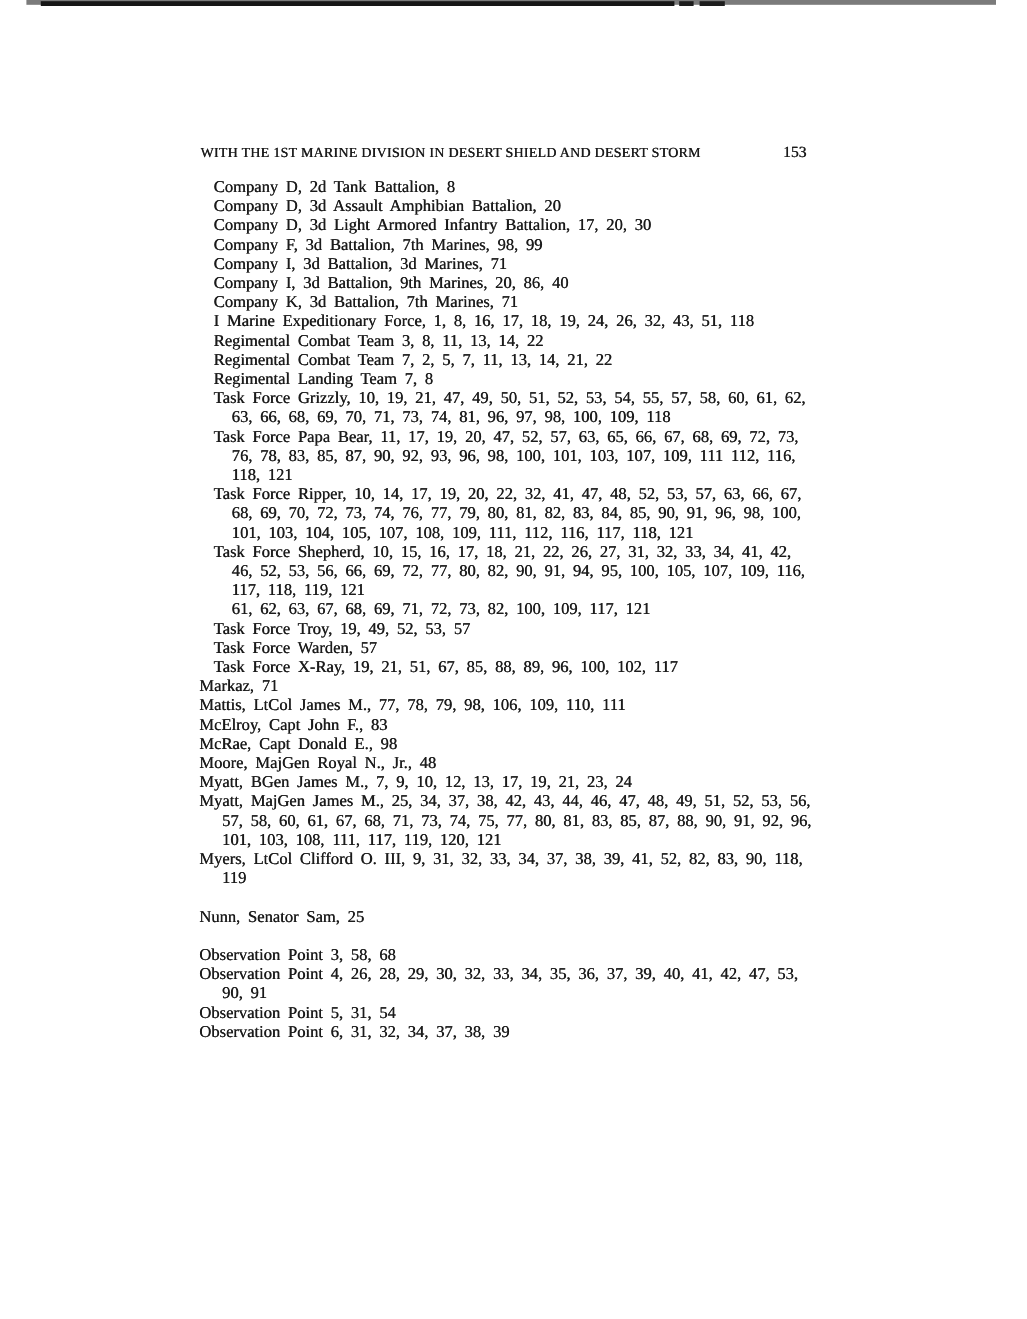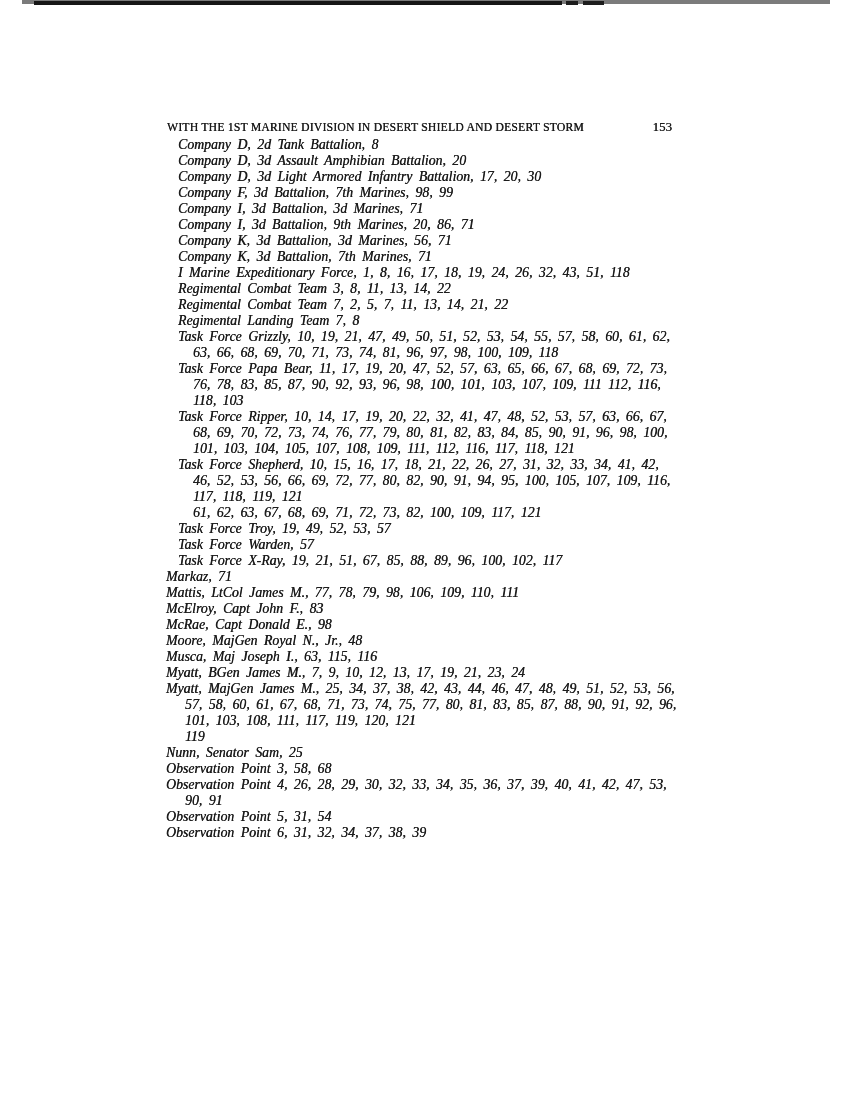--- a/index.html
+++ b/index.html
@@ -44,33 +44,32 @@
     white-space: nowrap;
   }
   .page-number {
     font-size: 13px;
   }
 
   
   .index-list {
     position: absolute;
     left: 166px;
-    top: 137px;
+    top: 148px;
     width: 560px;
     font-size: 13.8px;
     line-height: 16px;
     word-spacing: 3px;
-    font-style: italic;
   }
   .line { height: 16px; white-space: nowrap; }
   .entry.lvl1 > .line.first { padding-left: 12px; }
   .entry.lvl1 > .line.cont  { padding-left: 27px; }
   .entry.lvl0 > .line.first { padding-left: 0; }
   .entry.lvl0 > .line.cont  { padding-left: 19px; }
-  .entry.gap { }
+  .entry.gap { margin-top: 16px; }
 </style>
 </head>
 <body>
 
 <div class="page">
 
   <div class="scan-bar">
     <div class="scan-gray"></div>
     <div class="scan-black"></div>
     <div class="scan-dash1"></div>
@@ -92,24 +91,21 @@
       <div class="entry lvl1">
         <div class="line first">Company D, 3d Light Armored Infantry Battalion, 17, 20, 30</div>
       </div>
       <div class="entry lvl1">
         <div class="line first">Company F, 3d Battalion, 7th Marines, 98, 99</div>
       </div>
       <div class="entry lvl1">
         <div class="line first">Company I, 3d Battalion, 3d Marines, 71</div>
       </div>
       <div class="entry lvl1">
-        <div class="line first">Company I, 3d Battalion, 9th Marines, 20, 86, 71</div>
-      </div>
-      <div class="entry lvl1">
-        <div class="line first">Company K, 3d Battalion, 3d Marines, 56, 71</div>
+        <div class="line first">Company I, 3d Battalion, 9th Marines, 20, 86, 40</div>
       </div>
       <div class="entry lvl1">
         <div class="line first">Company K, 3d Battalion, 7th Marines, 71</div>
       </div>
       <div class="entry lvl1">
         <div class="line first">I Marine Expeditionary Force, 1, 8, 16, 17, 18, 19, 24, 26, 32, 43, 51, 118</div>
       </div>
       <div class="entry lvl1">
         <div class="line first">Regimental Combat Team 3, 8, 11, 13, 14, 22</div>
       </div>
@@ -119,21 +115,21 @@
       <div class="entry lvl1">
         <div class="line first">Regimental Landing Team 7, 8</div>
       </div>
       <div class="entry lvl1">
         <div class="line first">Task Force Grizzly, 10, 19, 21, 47, 49, 50, 51, 52, 53, 54, 55, 57, 58, 60, 61, 62,</div>
         <div class="line cont">63, 66, 68, 69, 70, 71, 73, 74, 81, 96, 97, 98, 100, 109, 118</div>
       </div>
       <div class="entry lvl1">
         <div class="line first">Task Force Papa Bear, 11, 17, 19, 20, 47, 52, 57, 63, 65, 66, 67, 68, 69, 72, 73,</div>
         <div class="line cont">76, 78, 83, 85, 87, 90, 92, 93, 96, 98, 100, 101, 103, 107, 109, 111 112, 116,</div>
-        <div class="line cont">118, 103</div>
+        <div class="line cont">118, 121</div>
       </div>
       <div class="entry lvl1">
         <div class="line first">Task Force Ripper, 10, 14, 17, 19, 20, 22, 32, 41, 47, 48, 52, 53, 57, 63, 66, 67,</div>
         <div class="line cont">68, 69, 70, 72, 73, 74, 76, 77, 79, 80, 81, 82, 83, 84, 85, 90, 91, 96, 98, 100,</div>
         <div class="line cont">101, 103, 104, 105, 107, 108, 109, 111, 112, 116, 117, 118, 121</div>
       </div>
       <div class="entry lvl1">
         <div class="line first">Task Force Shepherd, 10, 15, 16, 17, 18, 21, 22, 26, 27, 31, 32, 33, 34, 41, 42,</div>
         <div class="line cont">46, 52, 53, 56, 66, 69, 72, 77, 80, 82, 90, 91, 94, 95, 100, 105, 107, 109, 116,</div>
         <div class="line cont">117, 118, 119, 121</div>
@@ -159,31 +155,29 @@
       <div class="entry lvl0">
         <div class="line first">McElroy, Capt John F., 83</div>
       </div>
       <div class="entry lvl0">
         <div class="line first">McRae, Capt Donald E., 98</div>
       </div>
       <div class="entry lvl0">
         <div class="line first">Moore, MajGen Royal N., Jr., 48</div>
       </div>
       <div class="entry lvl0">
-        <div class="line first">Musca, Maj Joseph I., 63, 115, 116</div>
-      </div>
-      <div class="entry lvl0">
         <div class="line first">Myatt, BGen James M., 7, 9, 10, 12, 13, 17, 19, 21, 23, 24</div>
       </div>
       <div class="entry lvl0">
         <div class="line first">Myatt, MajGen James M., 25, 34, 37, 38, 42, 43, 44, 46, 47, 48, 49, 51, 52, 53, 56,</div>
         <div class="line cont">57, 58, 60, 61, 67, 68, 71, 73, 74, 75, 77, 80, 81, 83, 85, 87, 88, 90, 91, 92, 96,</div>
         <div class="line cont">101, 103, 108, 111, 117, 119, 120, 121</div>
       </div>
       <div class="entry lvl0">
+        <div class="line first">Myers, LtCol Clifford O. III, 9, 31, 32, 33, 34, 37, 38, 39, 41, 52, 82, 83, 90, 118,</div>
         <div class="line cont">119</div>
       </div>
       <div class="entry lvl0 gap">
         <div class="line first">Nunn, Senator Sam, 25</div>
       </div>
       <div class="entry lvl0 gap">
         <div class="line first">Observation Point 3, 58, 68</div>
       </div>
       <div class="entry lvl0">
         <div class="line first">Observation Point 4, 26, 28, 29, 30, 32, 33, 34, 35, 36, 37, 39, 40, 41, 42, 47, 53,</div>

